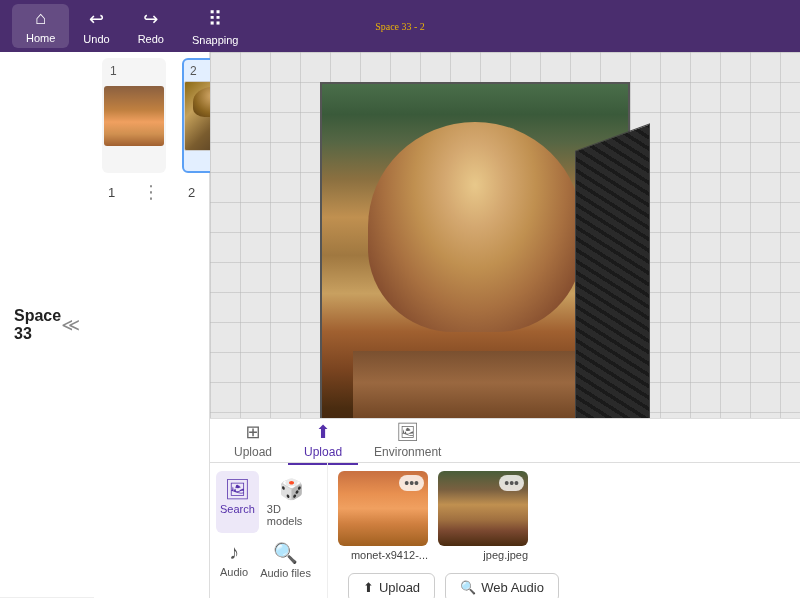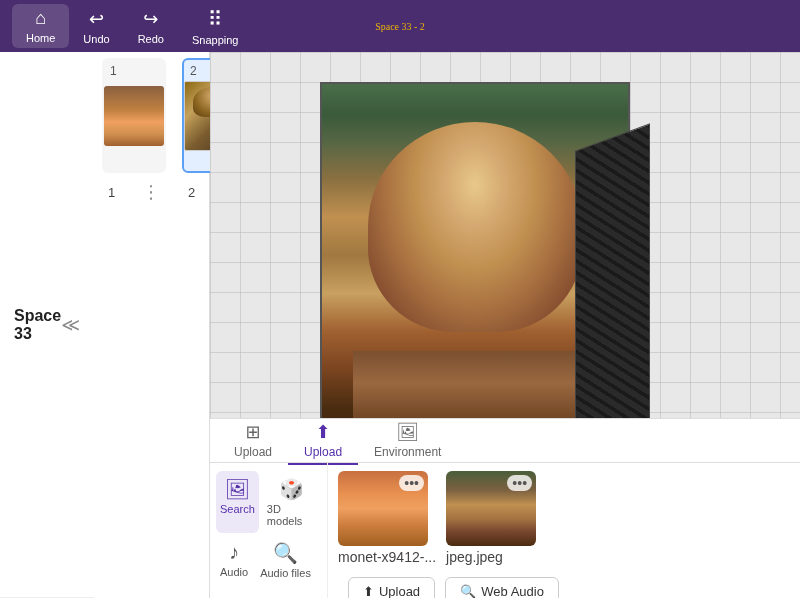--- a/index.html
+++ b/index.html
@@ -280,21 +280,21 @@
         #4a2c10 100%
       );
     }
     .media-thumb-dots {
       position: absolute; top: 4px; right: 4px;
       background: rgba(255,255,255,0.8); border-radius: 10px;
       padding: 1px 5px; font-size: 14px; color: #555; cursor: pointer;
       line-height: 1;
     }
     .media-name {
-      font-size: 14px; color: #444; text-align: left; margin-top: 3px;
+      font-size: 11px; color: #444; text-align: right; margin-top: 3px;
     }
     .media-thumb-wrap { display: flex; flex-direction: column; }
 
     
     #panel-actions {
       display: flex; align-items: center; gap: 10px;
       padding: 6px 10px;
     }
     .panel-btn {
       display: flex; align-items: center; gap: 5px;

